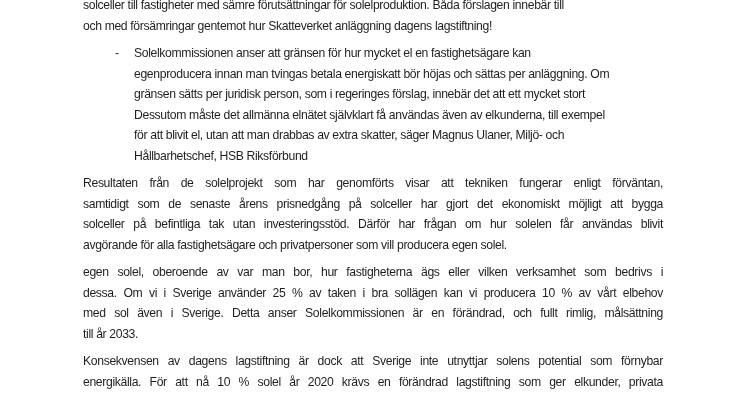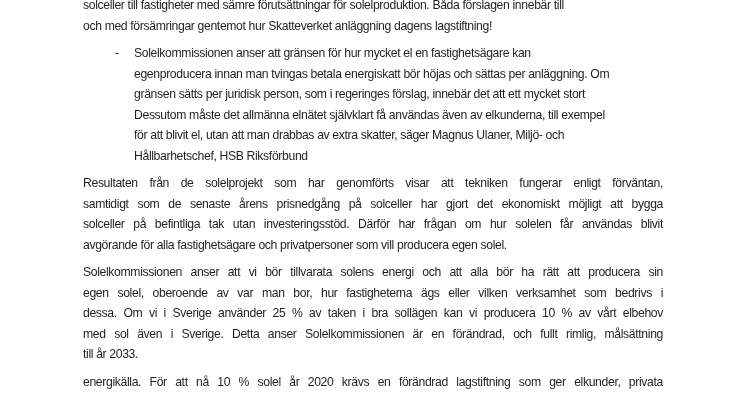--- a/index.html
+++ b/index.html
@@ -58,24 +58,24 @@
   </div>
 
   <div class="para">
     <div class="line just">Resultaten från de solelprojekt som har genomförts visar att tekniken fungerar enligt förväntan,</div>
     <div class="line just">samtidigt som de senaste årens prisnedgång på solceller har gjort det ekonomiskt möjligt att bygga</div>
     <div class="line just">solceller på befintliga tak utan investeringsstöd. Därför har frågan om hur solelen får användas blivit</div>
     <div class="line">avgörande för alla fastighetsägare och privatpersoner som vill producera egen solel.</div>
   </div>
 
   <div class="para">
-    <div class="line just">Solelkommissionen anser att vi bör tillvarata solens energi och att alla bör ha rätt att producera sin</div>
     <div class="line just">egen solel, oberoende av var man bor, hur fastigheterna ägs eller vilken verksamhet som bedrivs i</div>
     <div class="line just">dessa. Om vi i Sverige använder 25 % av taken i bra sollägen kan vi producera 10 % av vårt elbehov</div>
     <div class="line just">med sol även i Sverige. Detta anser Solelkommissionen är en förändrad, och fullt rimlig, målsättning</div>
     <div class="line">till år 2033.</div>
   </div>
 
   <div class="para">
+    <div class="line just">Konsekvensen av dagens lagstiftning är dock att Sverige inte utnyttjar solens potential som förnybar</div>
     <div class="line just">energikälla. För att nå 10 % solel år 2020 krävs en förändrad lagstiftning som ger elkunder, privata</div>
   </div>
 
 </div>
 
 </body></html>

